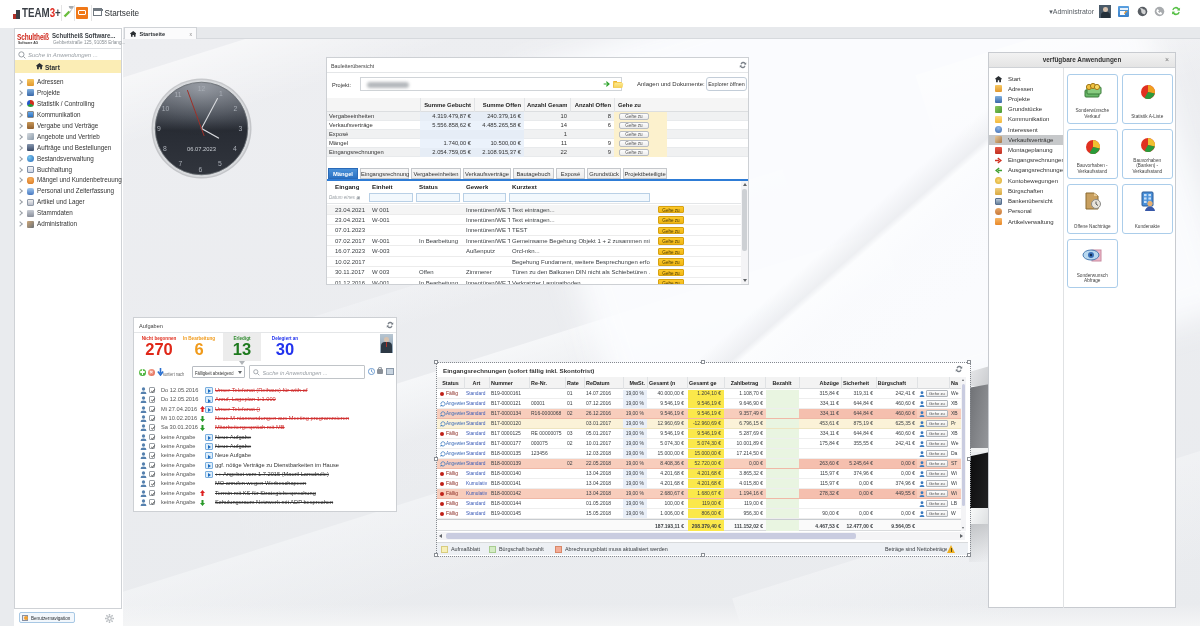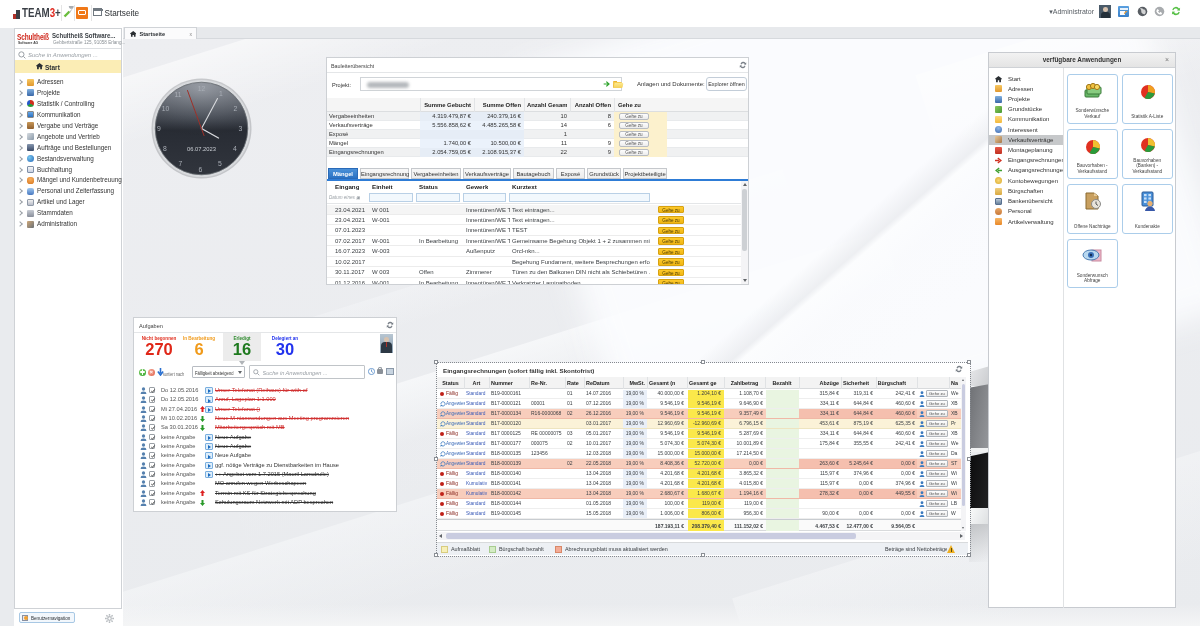--- a/index.html
+++ b/index.html
@@ -336,21 +336,21 @@
         <path d="M3 6 a5.5 5.5 0 0 1 10-2 l1.7-1 -0.5 4.5 -4.5-0.5 1.7-1 a3.5 3.5 0 0 0-6.4 1 Z M13 10 a5.5 5.5 0 0 1-10 2 l-1.7 1 0.5-4.5 4.5 0.5 -1.7 1 a3.5 3.5 0 0 0 6.4-1 Z" fill="#7a8088"></path>
       </svg>
     <div class="abs" style="left:0;top:13.5px;width:262px;height:1px;background:#e4e6e8"></div>
     <div class="abs" style="left:89px;top:15px;width:38px;height:28px;background:#ececec"></div>
     <div class="abs" style="left:105px;top:43px;width:0;height:0;border-left:3px solid transparent;border-right:3px solid transparent;border-top:4px solid #b0b4b8"></div>
     <div class="c" style="left:6px;top:16px;width:38px;text-align:center;font-size:4.6px;color:#e03020;font-weight:bold">Nicht begonnen</div>
     <div class="c" style="left:5px;top:21px;width:40px;text-align:center;font-size:16.5px;color:#e02718;font-weight:bold;line-height:20px">270</div>
     <div class="c" style="left:48px;top:16px;width:34px;text-align:center;font-size:4.6px;color:#f09a1a;font-weight:bold">In Bearbeitung</div>
     <div class="c" style="left:47px;top:21px;width:36px;text-align:center;font-size:16.5px;color:#f09a1a;font-weight:bold;line-height:20px">6</div>
     <div class="c" style="left:91px;top:16px;width:34px;text-align:center;font-size:4.6px;color:#2e8b2e;font-weight:bold">Erledigt</div>
-    <div class="c" style="left:90px;top:21px;width:36px;text-align:center;font-size:16.5px;color:#1e7a1e;font-weight:bold;line-height:20px">16</div>
+    <div class="c" style="left:90px;top:21px;width:36px;text-align:center;font-size:16.5px;color:#1e7a1e;font-weight:bold;line-height:20px">13</div>
     <div class="c" style="left:133px;top:16px;width:36px;text-align:center;font-size:4.6px;color:#2233ee;font-weight:bold">Delegiert an</div>
     <div class="c" style="left:132px;top:21px;width:38px;text-align:center;font-size:16.5px;color:#2233ee;font-weight:bold;line-height:20px">30</div>
     <div class="abs" style="left:246px;top:16px;width:13px;height:19px;background:linear-gradient(#b8c6d2,#8ba0b2);overflow:hidden">
       <div class="abs" style="left:3.8px;top:2.5px;width:5.4px;height:5px;border-radius:50%;background:#d8c2ae"></div>
       <div class="abs" style="left:1px;top:8px;width:11px;height:11px;border-radius:4px 4px 0 0;background:#2c3844"></div>
       <div class="abs" style="left:5.8px;top:8px;width:1.6px;height:5px;background:#b03028"></div>
     </div>
 
     <div class="abs" style="left:0;top:46px;width:262px;height:17px">
       <div class="abs" style="left:5px;top:4.5px;width:7px;height:7px;border-radius:50%;background:radial-gradient(circle at 35% 35%,#7ed05e,#2fa02f)"></div>

